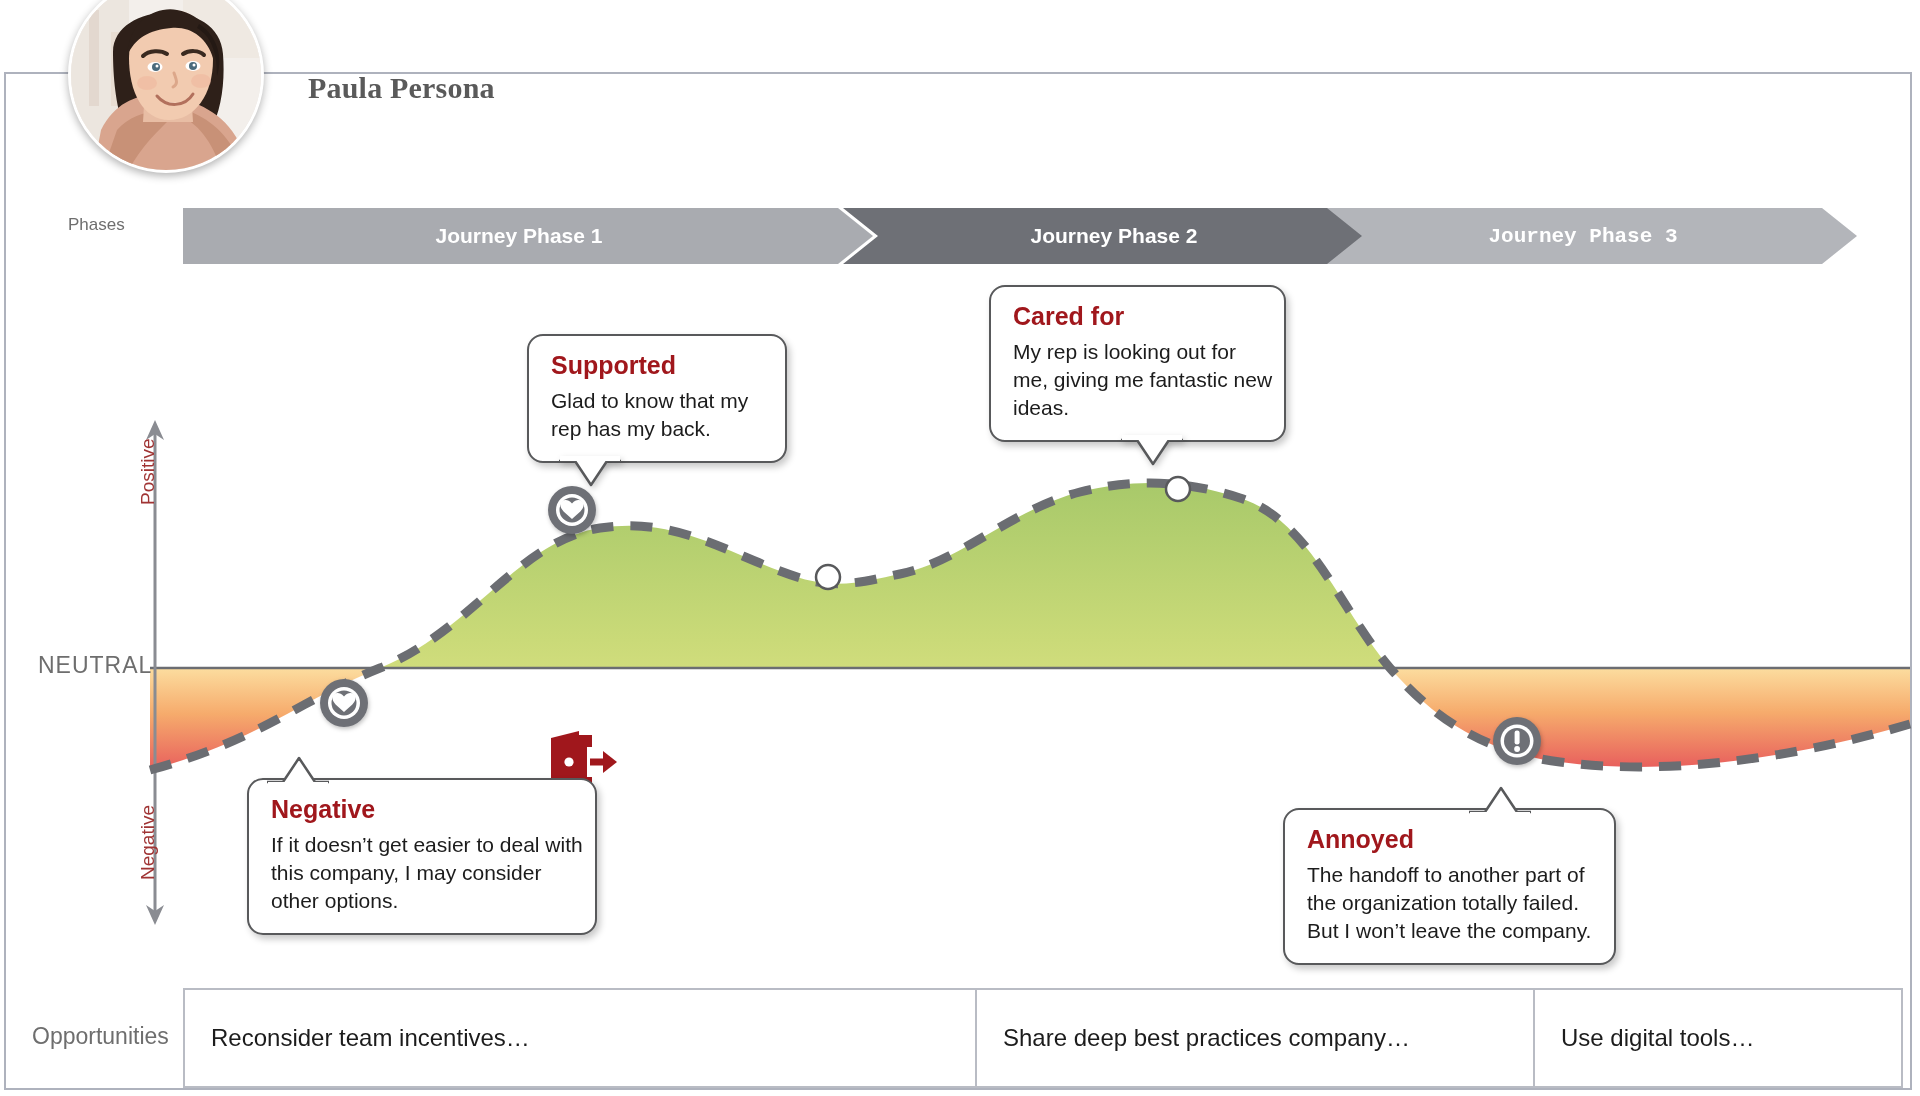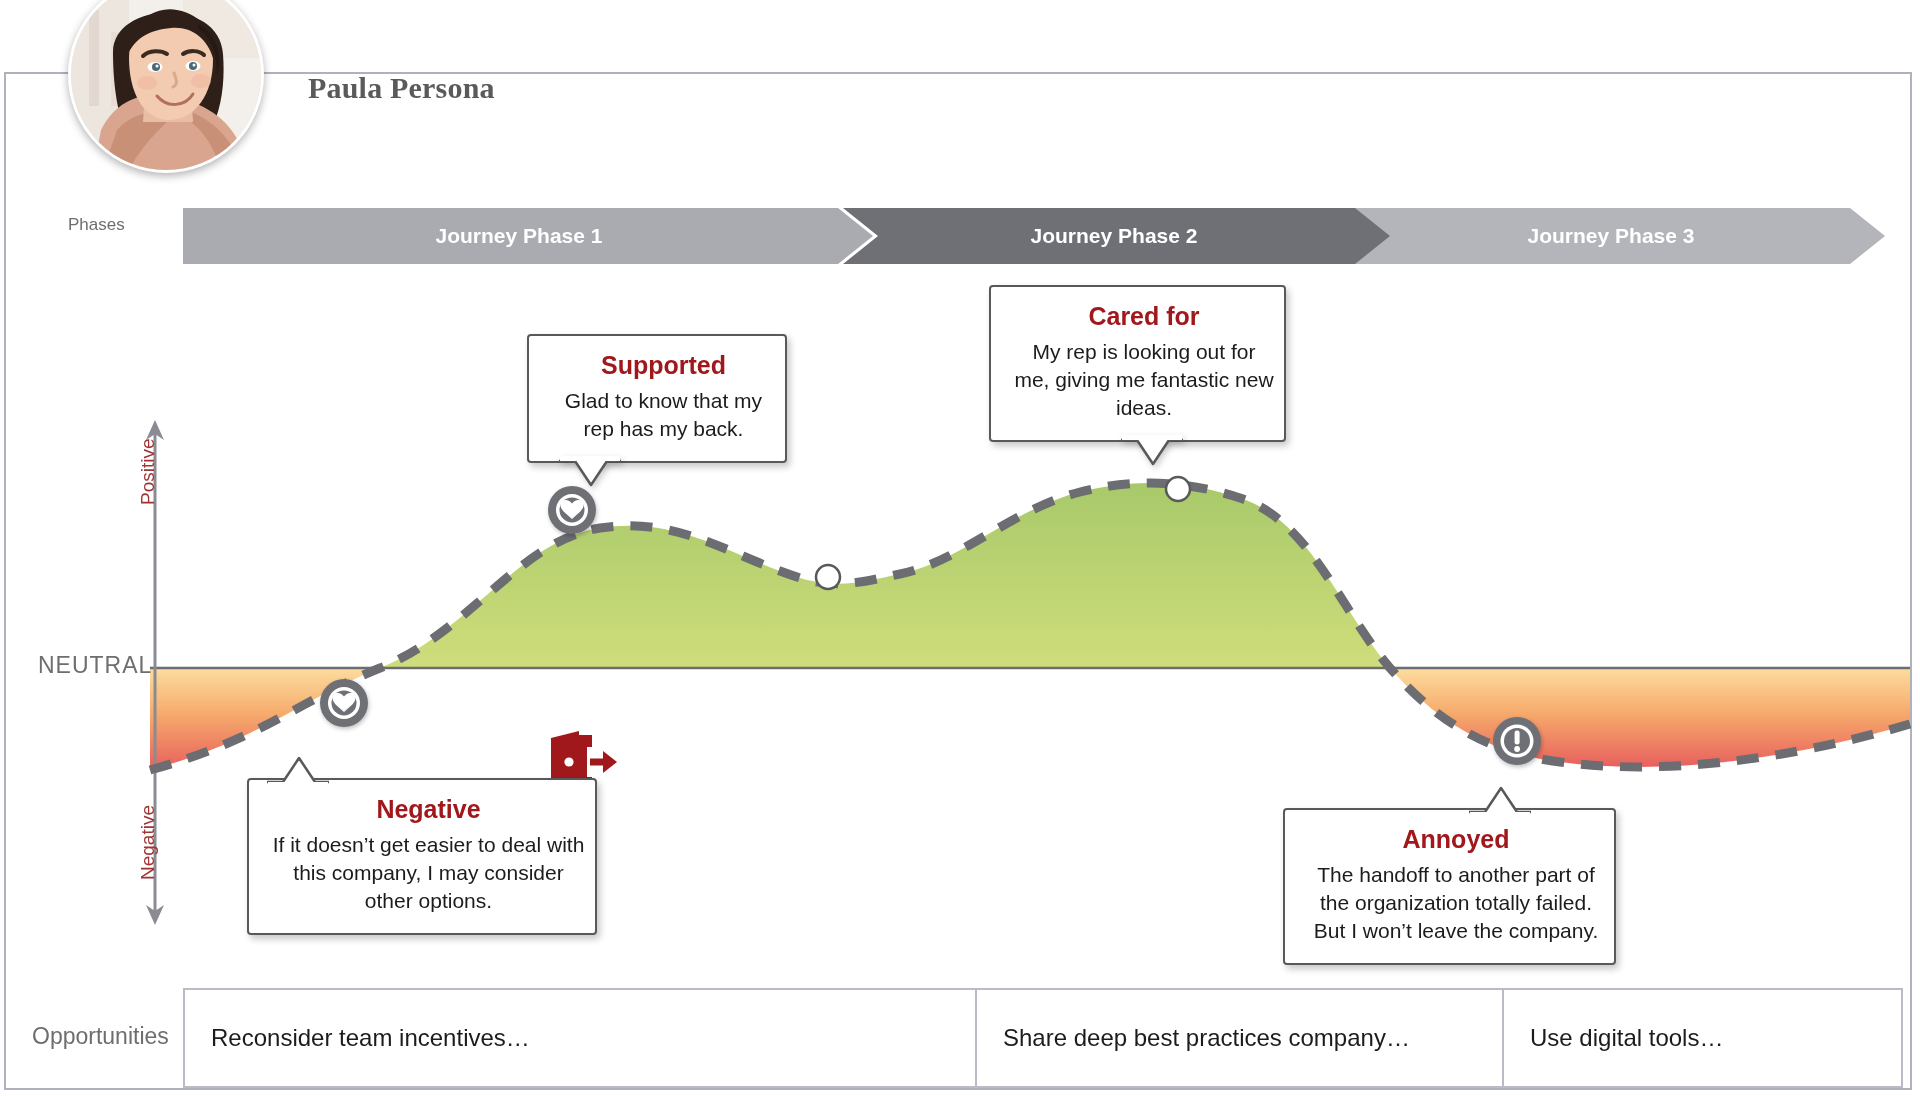--- a/index.html
+++ b/index.html
@@ -98,26 +98,25 @@
     white-space:nowrap;
   }
   #word-positive{ left:137px; top:505px; }
   #word-negative{ left:137px; top:880px; }
 
   
   .callout{
     position:absolute;
     background:#ffffff;
     border:2.5px solid #58595b;
-    border-radius:4px;
+    border-radius:16px;
     box-shadow:3px 4px 7px rgba(0,0,0,.22);
     box-sizing:border-box;
     padding:16px 9px 18px 22px;
     z-index:30;
-    text-align:center;
   }
   .callout .c-title{
     color:#a0171c;
     font-weight:bold;
     font-size:25px;
     margin-bottom:9px;
     line-height:1.05;
     white-space:nowrap;
   }
   .callout .c-body{
@@ -159,21 +158,21 @@
   }
   .opp-cell{
     border-left:2px solid #b9bcc4;
     display:flex; align-items:center;
     padding-left:26px;
     font-size:24px;
     color:#1c1c1c;
     box-sizing:border-box;
     height:100%;
   }
-  .opp-cell:last-child{ border-right:2px solid #b9bcc4; }
+  .opp-cell:last-child{ border-right:2px solid #b9bcc4;margin-left:31px; }
 </style>
 </head>
 <body>
 
 <div id="frame"></div>
 
 <svg id="chart" viewBox="0 0 1920 1096" preserveAspectRatio="none">
   <defs>
     <linearGradient id="gradPos" x1="0" y1="0" x2="0" y2="1">
       <stop offset="0%" stop-color="#a8c96a"></stop>
@@ -266,22 +265,22 @@
 <div id="phase-label">Phases</div>
 <div id="phases">
   <div class="phase" style="left:0px;width:690px;background:#a9abb0;
               clip-path:polygon(0 0, 655px 0, 690px 50%, 655px 100%, 0 100%);">
     <span>Journey Phase 1</span>
   </div>
   <div class="phase" style="left:660px;width:560px;background:#6e7076;
               clip-path:polygon(0 0, 525px 0, 560px 50%, 525px 100%, 0 100%, 35px 50%);">
     <span>Journey Phase 2</span>
   </div>
-  <div class="phase" style="left:1172px;width:530px;background:#b3b5ba;
-              clip-path:polygon(0 0, 495px 0, 530px 50%, 495px 100%, 0 100%, 35px 50%);">
+  <div class="phase" style="left:1144px;width:530px;background:#b3b5ba;
+              clip-path:polygon(0 0, 495px 0, 530px 50%, 495px 100%, 0 100%, 35px 50%);font-family:Liberation Mono, monospace;">
     <span>Journey Phase 3</span>
   </div>
 </div>
 
 <div id="neutral-label">NEUTRAL</div>
 <div class="axis-word" id="word-positive">Positive</div>
 <div class="axis-word" id="word-negative">Negative</div>
 
 <div class="callout" id="callout-supported">
   <div class="c-title">Supported</div>

